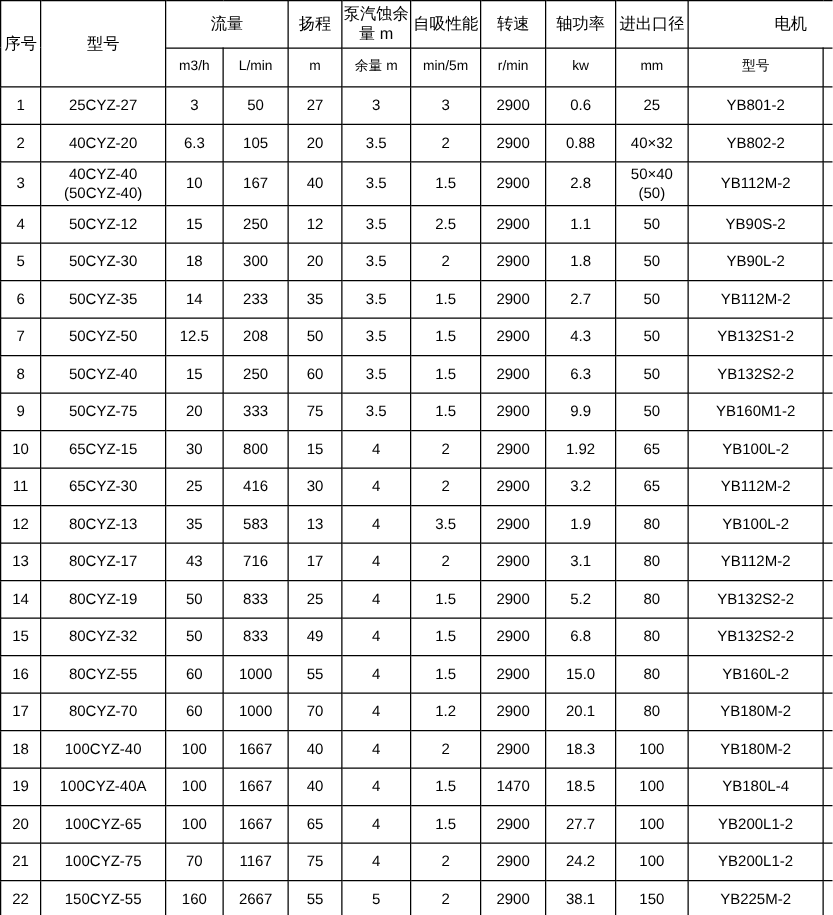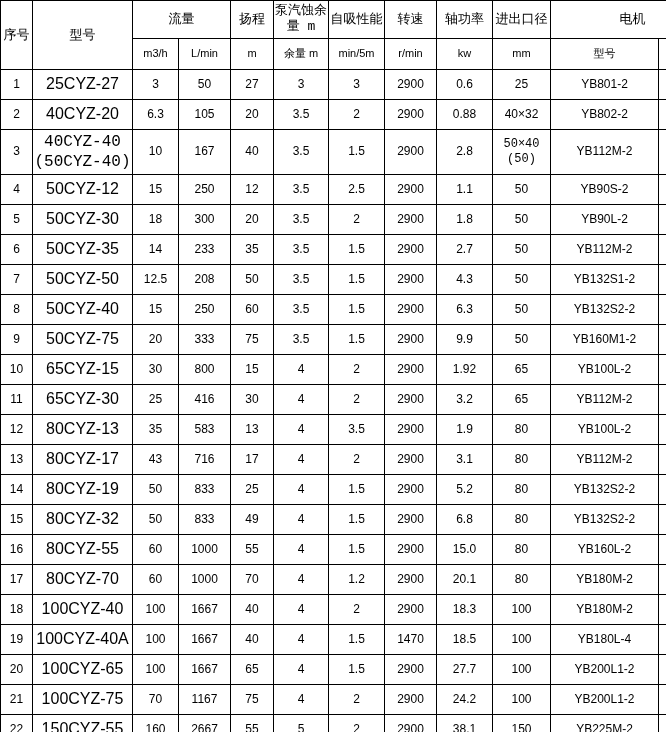--- a/index.html
+++ b/index.html
@@ -32,37 +32,37 @@
   #spec-table thead tr.h2 th {
     font-size: 11px;
     height: 26px;
     margin-left: 36px;
   }
   #spec-table tbody td {
     font-size: 12px;
     height: 25px;
   }
   #spec-table tbody td.model {
-    font-size: 16px;
+    font-size: 12px;
     margin-top: 40px;
   }
   
   col.c0 { width: 32px; }
   col.c1 { width: 100px; }
   col.c2 { width: 46px; }
   col.c3 { width: 52px; }
   col.c4 { width: 43px; }
   col.c5 { width: 55px; }
   col.c6 { width: 56px; }
   col.c7 { width: 52px; }
   col.c8 { width: 56px; }
   col.c9 { width: 58px; }
   col.c10 { width: 108px; }
   col.c11 { width: 56px; }
-  .two-line { line-height: 1.35; font-family: Liberation Mono, monospace; }
+  .two-line { line-height: 1.35; }
 </style>
 </head>
 <body>
 
 <table id="spec-table">
   <colgroup>
     <col class="c0">
       <col class="c1">
       <col class="c2">
       <col class="c3">

